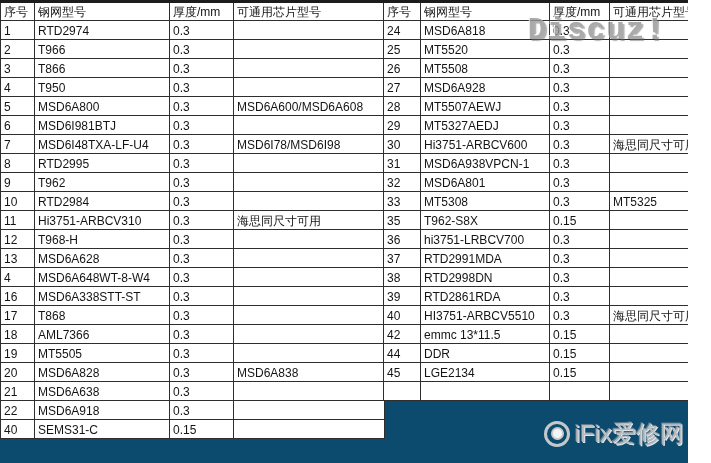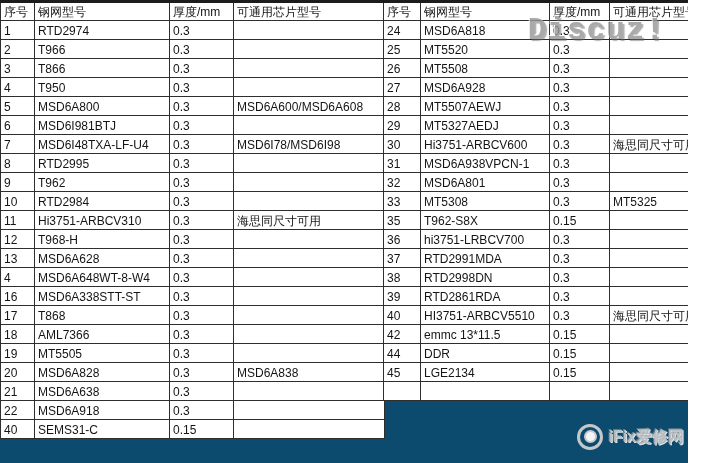--- a/index.html
+++ b/index.html
@@ -42,21 +42,21 @@
   .wm-ifix .logo {
     width:26px; height:26px; border-radius:50%;
     border:3px solid #cfcfcf; position:relative;
   }
   .wm-ifix .logo::after {
     content:""; position:absolute; left:4px; top:3px;
     width:9px; height:9px; border-radius:50%;
     background:#fff; border:2px solid #d4d4d4;
   }
   .wm-ifix .txt {
-    font-size:16px; font-weight:bold;
+    font-size:24px; font-weight:normal;
     text-shadow:1px 1px 0 rgba(255,255,255,.9), -1px -1px 0 rgba(170,170,170,.55);
   }
 </style>
 </head>
 <body>
 
 <div class="page">
 
   <table class="sheet" id="t0">
       <colgroup>

